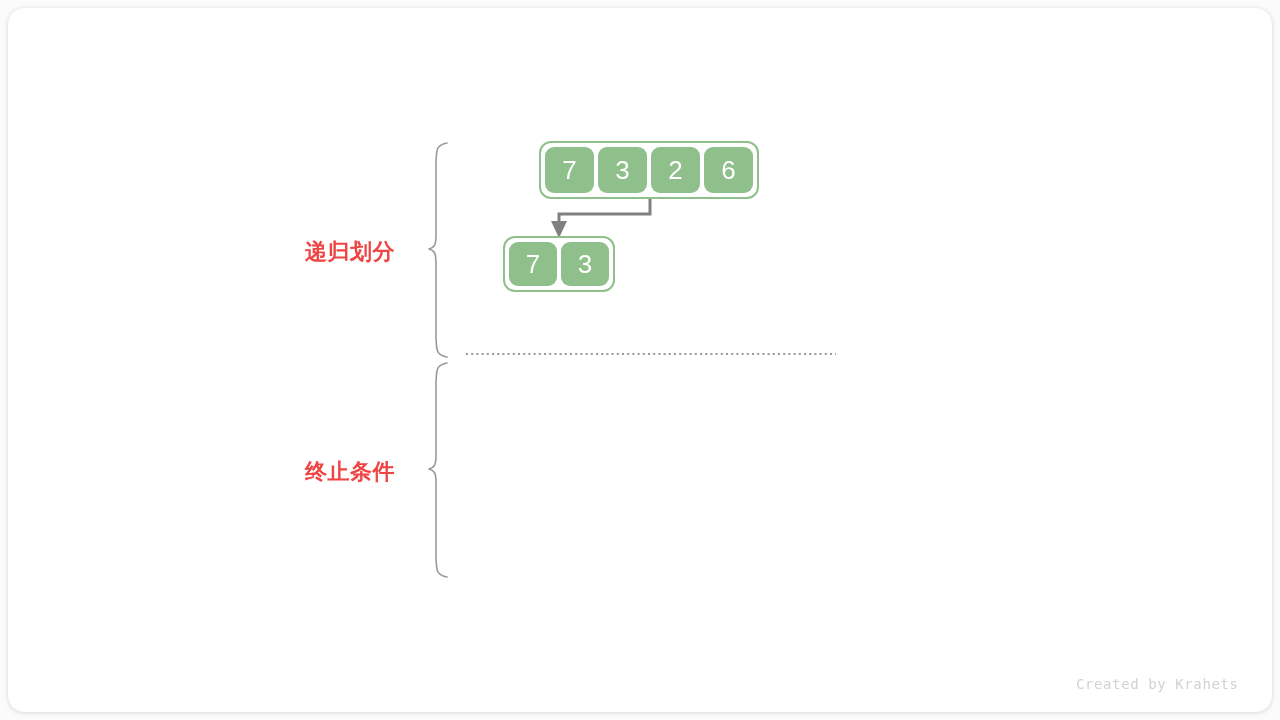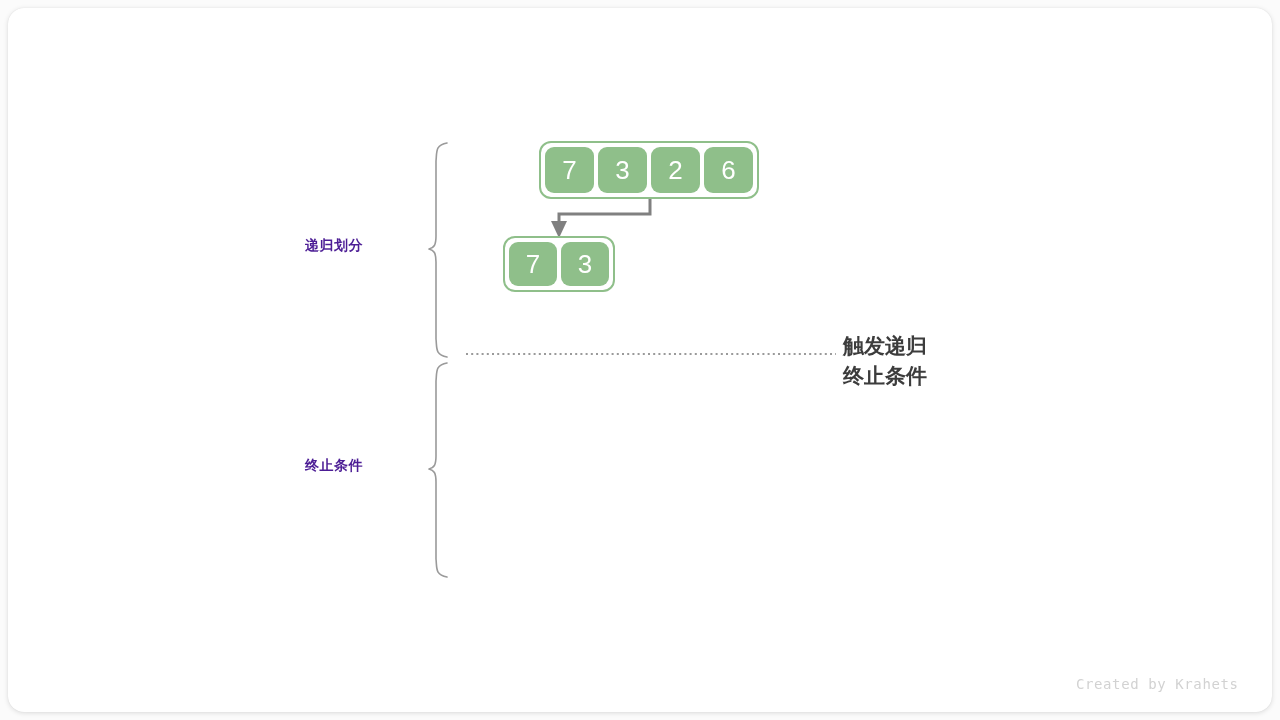--- a/index.html
+++ b/index.html
@@ -79,23 +79,23 @@
     height: 56px;
   }
   #array-bottom .cell {
     width: 50px;
     height: 44px;
   }
 
   
   .stage-label {
     position: absolute;
-    font-size: 14px;
+    font-size: 22px;
     font-weight: bold;
-    color: #4c1d95;
+    color: #ef4444;
     letter-spacing: 0.5px;
     white-space: nowrap;
   }
   #label-divide { left: 305px; top: 237px; }
   #label-merge  { left: 305px; top: 457px; }
 
   #note-terminate {
     position: absolute;
     left: 843px;
     top: 331px;
@@ -156,20 +156,16 @@
   </div>
 
   <div class="array" id="array-bottom">
     <div class="cell">7</div>
     <div class="cell">3</div>
   </div>
 
   <div class="stage-label" id="label-divide">递归划分</div>
   <div class="stage-label" id="label-merge">终止条件</div>
 
-  <div id="note-terminate">
-    <div>触发递归</div>
-    <div>终止条件</div>
-  </div>
 
   <div id="credit">Created by Krahets</div>
 
 </div>
 
 </body></html>

